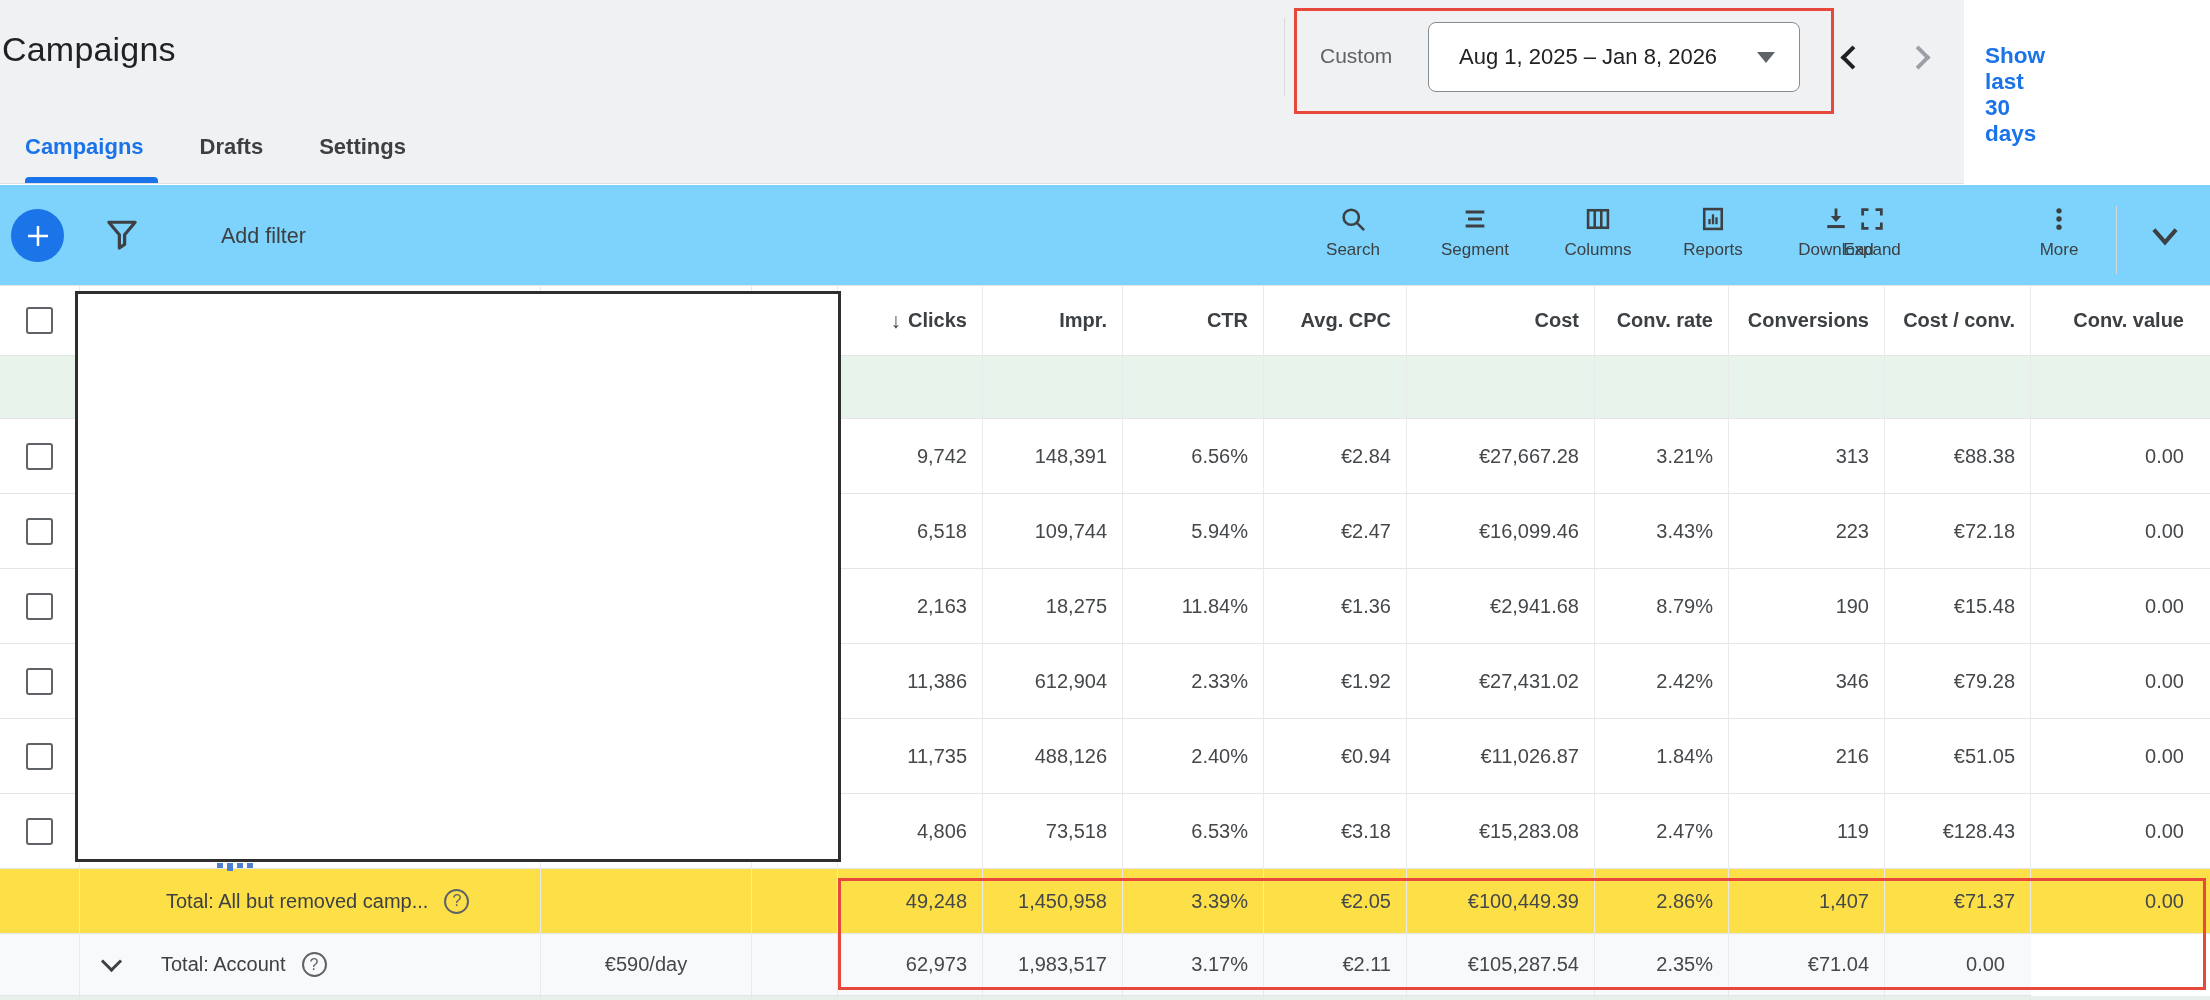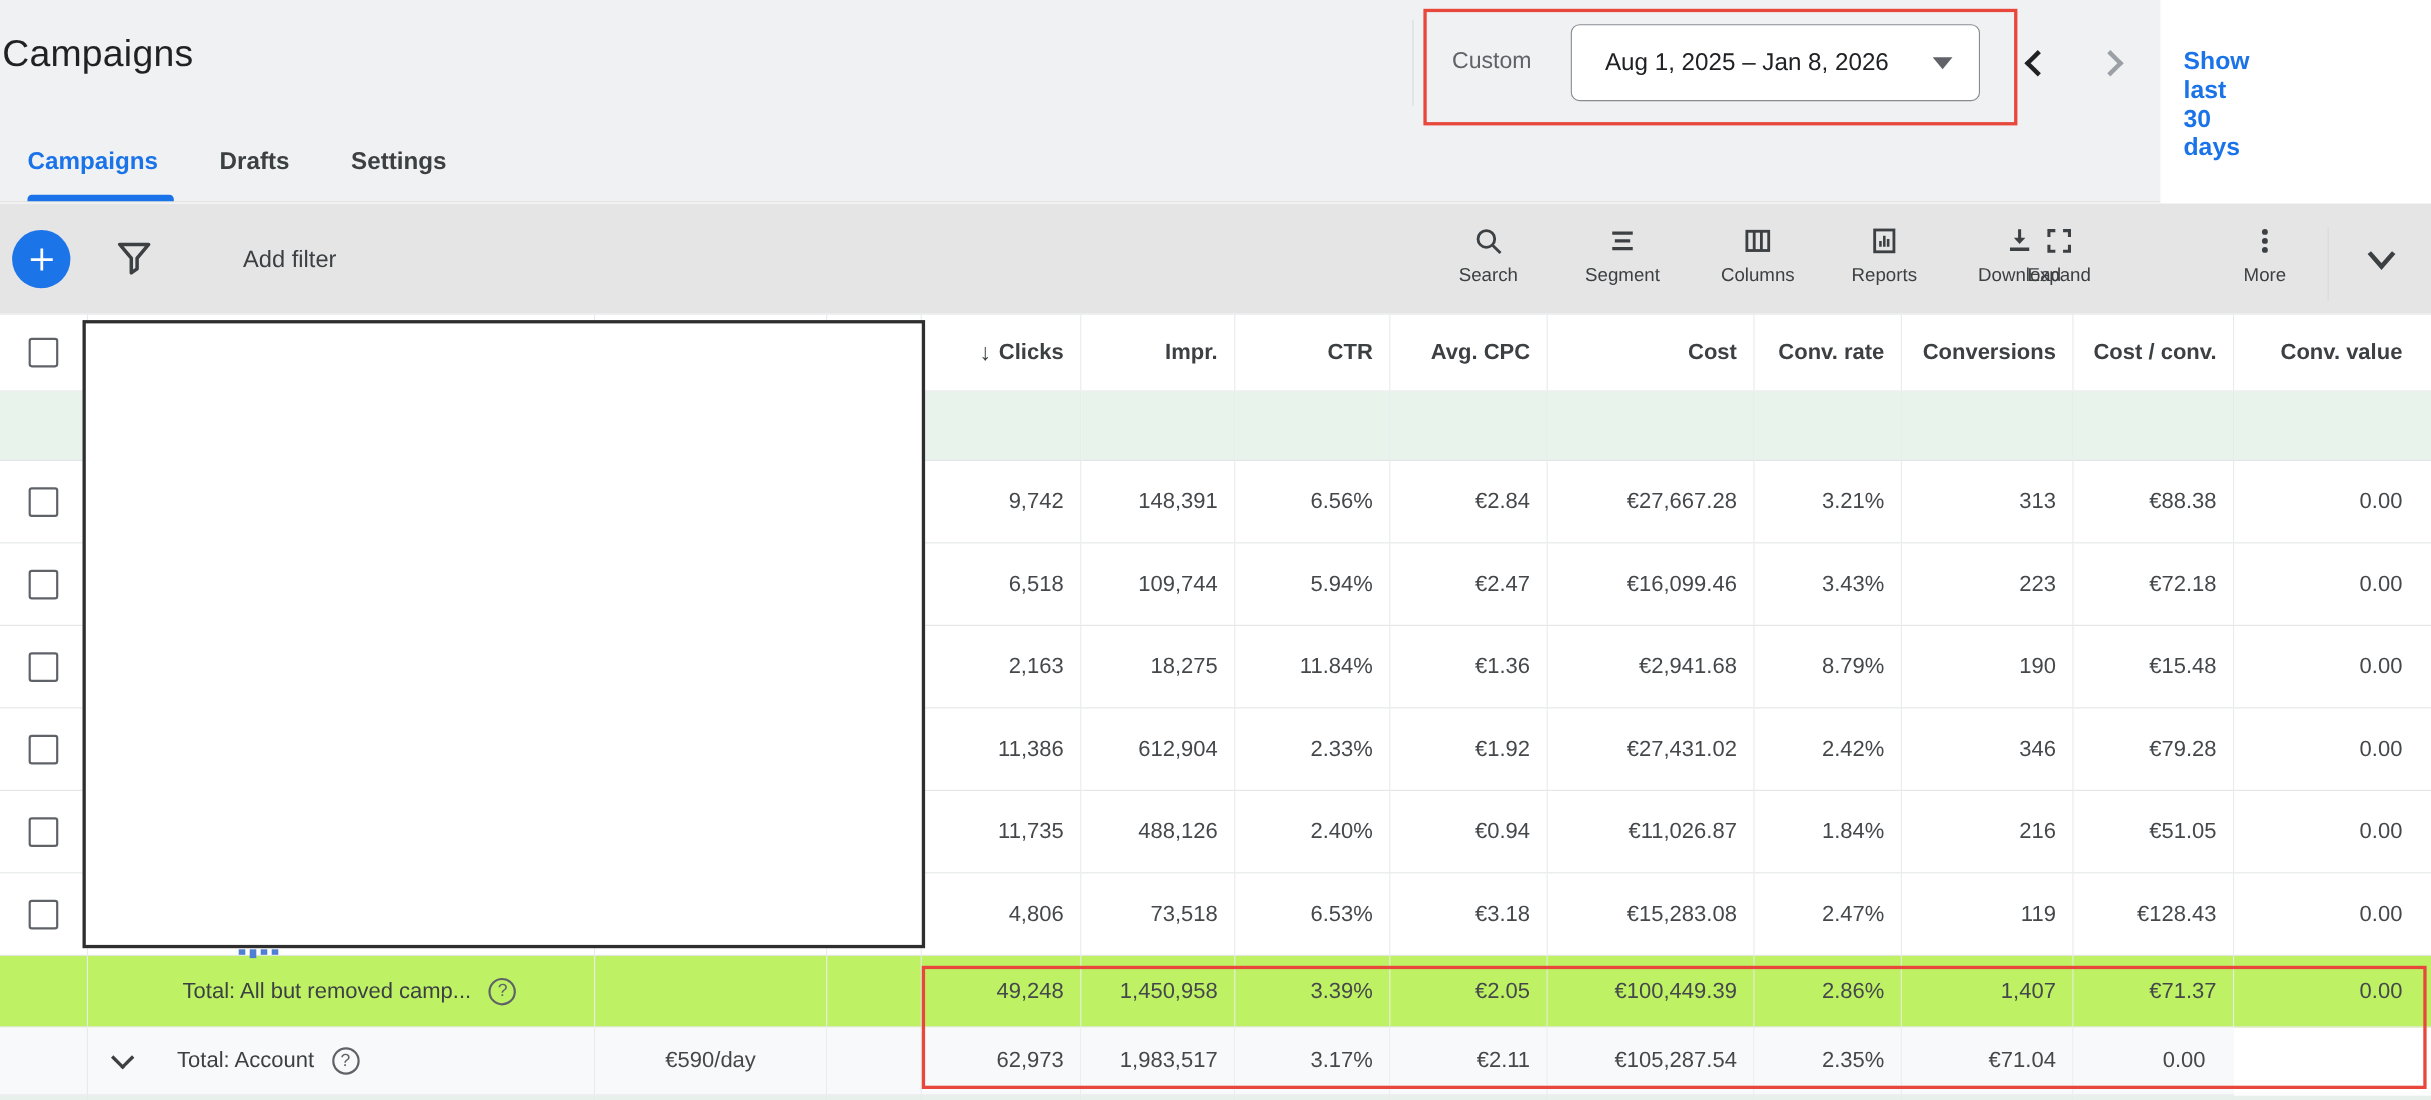--- a/index.html
+++ b/index.html
@@ -30,21 +30,21 @@
     display:flex; align-items:center; justify-content:space-between;
     padding:0 24px 0 30px; font-size:22px; color:#202124; cursor:pointer;
   }
   .caret-down { width:0; height:0; border-left:9px solid transparent; border-right:9px solid transparent; border-top:11px solid #5f6368; }
   .chev { position:absolute; width:17px; height:17px; top:49px; cursor:pointer; }
   .chev-l { left:1844px; border-left:4px solid #202124; border-bottom:4px solid #202124; transform:rotate(45deg); }
   .chev-r { left:1910px; border-left:4px solid #9aa0a6; border-bottom:4px solid #9aa0a6; transform:rotate(225deg); }
   .show-last { position:absolute; left:1985px; top:43px; font-size:22.5px; font-weight:700; color:#1a73e8; cursor:pointer; text-decoration:none; }
 
   
-  .toolbar { position:absolute; left:0; top:185px; width:2210px; height:100px; background:#e5e5e5; }
+  .toolbar { position:absolute; left:0; top:185px; width:2210px; height:100px; background:#7dd3fc; }
   .add-btn {
     position:absolute; left:11px; top:24px; width:53px; height:53px; border-radius:50%;
     background:#1b74e8; color:#fff; display:flex; align-items:center; justify-content:center; cursor:pointer;
   }
   .add-btn svg { width:30px; height:30px; }
   .icon-btn { background:none; border:none; cursor:pointer; }
   .filter-btn { position:absolute; left:104px; top:31px; }
   .add-filter { position:absolute; left:221px; top:39px; font-size:21.5px; color:#3c4043; cursor:pointer; }
   .action {
     position:absolute; top:20px; width:92px; height:76px;
@@ -65,21 +65,21 @@
   .td:last-child { border-right:none;align-items:center; }
   .val { justify-content:flex-end; padding-right:15px; font-size:20px; color:#45484b; }
   .td.val:last-child { padding-right:26px; }
   .thead .td { height:70px; font-weight:700; color:#3c4043; font-size:20px; }
   .thead .val { color:#3c4043; }
   .sort-arrow { font-size:21px; margin-right:7px; font-weight:400; }
   .cbx-cell { justify-content:center; }
   .checkbox { width:27px; height:27px; border:2.5px solid #5f6368; border-radius:3px; background:#fff; cursor:pointer; }
   .green .td { height:63px; background:#e7f3eb; }
   .drow .td { height:75px; }
-  .total-a .td { height:65px; background:#bef264; }
+  .total-a .td { height:65px; background:#fde047; }
   .total-b .td { height:62px; background:#f8f9fa; }
   .strip .td { height:5px; background:#e7f0ea; border-bottom:none; }
   .total-label-cell { font-size:20px; color:#3c4043; }
   .tl-text-a { margin-left:86px; }
   .tl-text-b { margin-left:42px; }
   .help-icon {
     width:25px; height:25px; border:2px solid #5f6368; border-radius:50%;
     display:inline-flex; align-items:center; justify-content:center;
     font-size:16px; color:#5f6368; margin-left:16px; flex:0 0 auto; cursor:pointer;
   }

